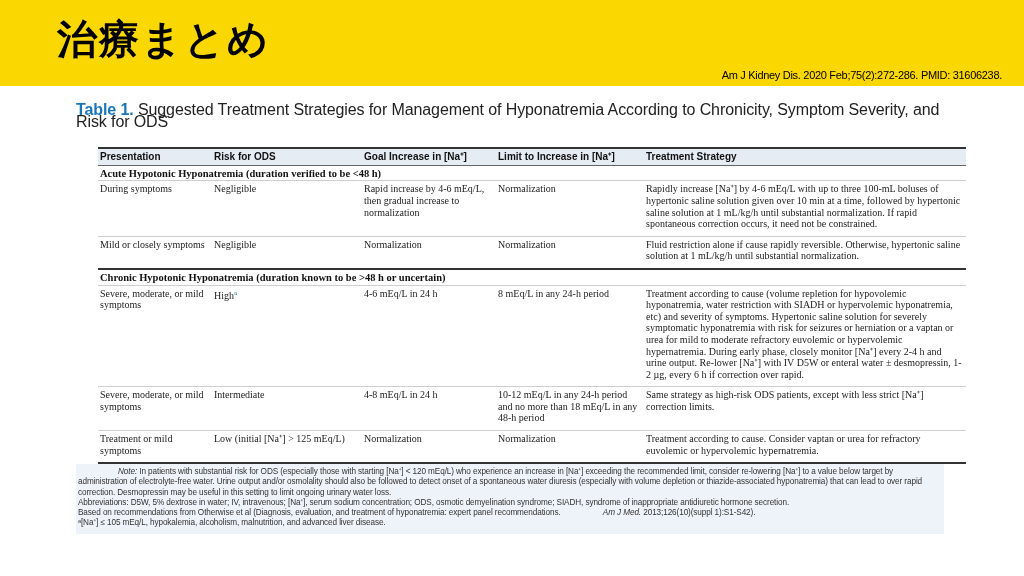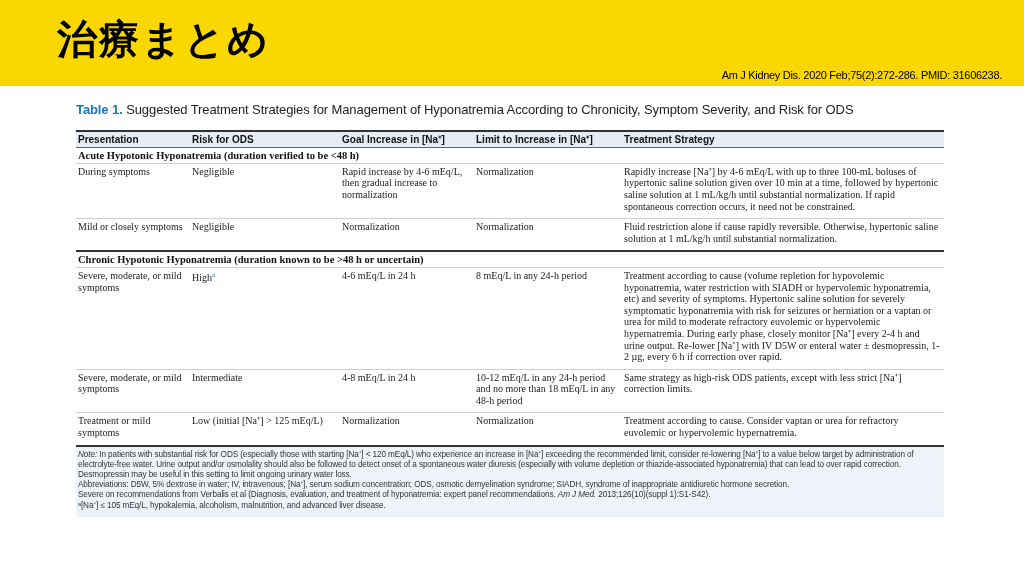--- a/index.html
+++ b/index.html
@@ -1,31 +1,31 @@
 <!DOCTYPE html>
 <html><head>
 <meta charset="utf-8">
 <style>
   html, body { margin:0; padding:0; }
   body { width:1024px; height:576px; background:#ffffff; position:relative; overflow:hidden; font-family:"Liberation Sans", sans-serif; }
   .banner { position:absolute; left:0; top:0; width:1024px; height:86px; background:#fbd700;text-decoration:underline; }
   .banner-title { position:absolute; left:57px; top:12px; font-family:"DejaVu Sans", sans-serif; font-size:40px; font-weight:bold; color:#000; letter-spacing:2px; }
   .citation { position:absolute; right:22px; top:69px; font-family:"Liberation Sans Narrow","Liberation Sans", sans-serif; font-size:11px; color:#000; letter-spacing:-0.3px; }
   .table-wrap { position:absolute; left:76px; top:104px; width:868px; font-size:10px; color:#222; line-height:11.6px; }
-  .caption { font-size:13px; margin-bottom:14px; letter-spacing:-0.1px; }
+  .caption { font-size:16px; margin-bottom:20px; letter-spacing:-0.1px; }
   .caption .lbl { color:#1a76b8; font-weight:bold; }
-  table { border-collapse:collapse; width:100%; table-layout:fixed; }
+  table { border-collapse:collapse; width:100%; table-layout:fixed;margin-left:22px; }
   th { background:#e6ecf3; text-align:left; font-weight:bold; vertical-align:bottom; padding:2px 2px 2px 2px; font-size:10px; border-top:2.5px solid #333; border-bottom:1.5px solid #666; color:#111; }
   td { vertical-align:top; padding:2px 2px 6px 2px; border-top:1.5px solid #cfcfcf;font-family:Liberation Serif, serif; }
   tr.section td { font-weight:bold; font-size:10.5px; padding:2px 2px 1px 2px; border-top:none; color:#111; }
   tr.section.chronic td { border-top:2px solid #333; }
   tr.last td { border-bottom:2.5px solid #333; }
   .sup { color:#1a76b8; font-size:7px; vertical-align:super; }
   .notes { background:#eef3f9; font-size:8.2px; line-height:10.2px; padding:3px 2px 6px 2px; color:#333; letter-spacing:-0.1px; }
-  .notes i { font-style:italic; }
+  .notes i { font-style:italic;margin-left:40px; }
   col.c1 { width:114px; } col.c2 { width:150px; } col.c3 { width:134px; } col.c4 { width:148px; } col.c5 { width:322px; }
 </style>
 </head>
 <body>
 
 <div class="banner">
   <div class="banner-title">治療まとめ</div>
   <div class="citation">Am J Kidney Dis. 2020  Feb;75(2):272-286.  PMID: 31606238.</div>
 </div>
 
@@ -91,16 +91,16 @@
         <td>Low (initial [Na⁺] &gt; 125 mEq/L)</td>
         <td>Normalization</td>
         <td>Normalization</td>
         <td>Treatment according to cause. Consider vaptan or urea for refractory euvolemic or hypervolemic hypernatremia.</td>
       </tr>
     </tbody>
   </table>
   <div class="notes">
     <div><i>Note:</i> <span>In patients with substantial risk for ODS (especially those with starting [Na⁺] &lt; 120 mEq/L) who experience an increase in [Na⁺] exceeding the recommended limit, consider re-lowering [Na⁺] to a value below target by administration of electrolyte-free water. Urine output and/or osmolality should also be followed to detect onset of a spontaneous water diuresis (especially with volume depletion or thiazide-associated hyponatremia) that can lead to over rapid correction. Desmopressin may be useful in this setting to limit ongoing urinary water loss.</span></div>
     <div>Abbreviations: D5W, 5% dextrose in water; IV, intravenous; [Na⁺], serum sodium concentration; ODS, osmotic demyelination syndrome; SIADH, syndrome of inappropriate antidiuretic hormone secretion.</div>
-    <div><span>Severe on recommendations from Verbalis et al (Diagnosis, evaluation, and treatment of hyponatremia: expert panel recommendations.</span> <i>Am J Med.</i> <span>2013;126(10)(suppl 1):S1-S42).</span></div>
+    <div><span>Based on recommendations from Otherwise et al (Diagnosis, evaluation, and treatment of hyponatremia: expert panel recommendations.</span> <i>Am J Med.</i> <span>2013;126(10)(suppl 1):S1-S42).</span></div>
     <div>ᵃ[Na⁺] ≤ 105 mEq/L, hypokalemia, alcoholism, malnutrition, and advanced liver disease.</div>
   </div>
 </div>
 
 </body></html>

